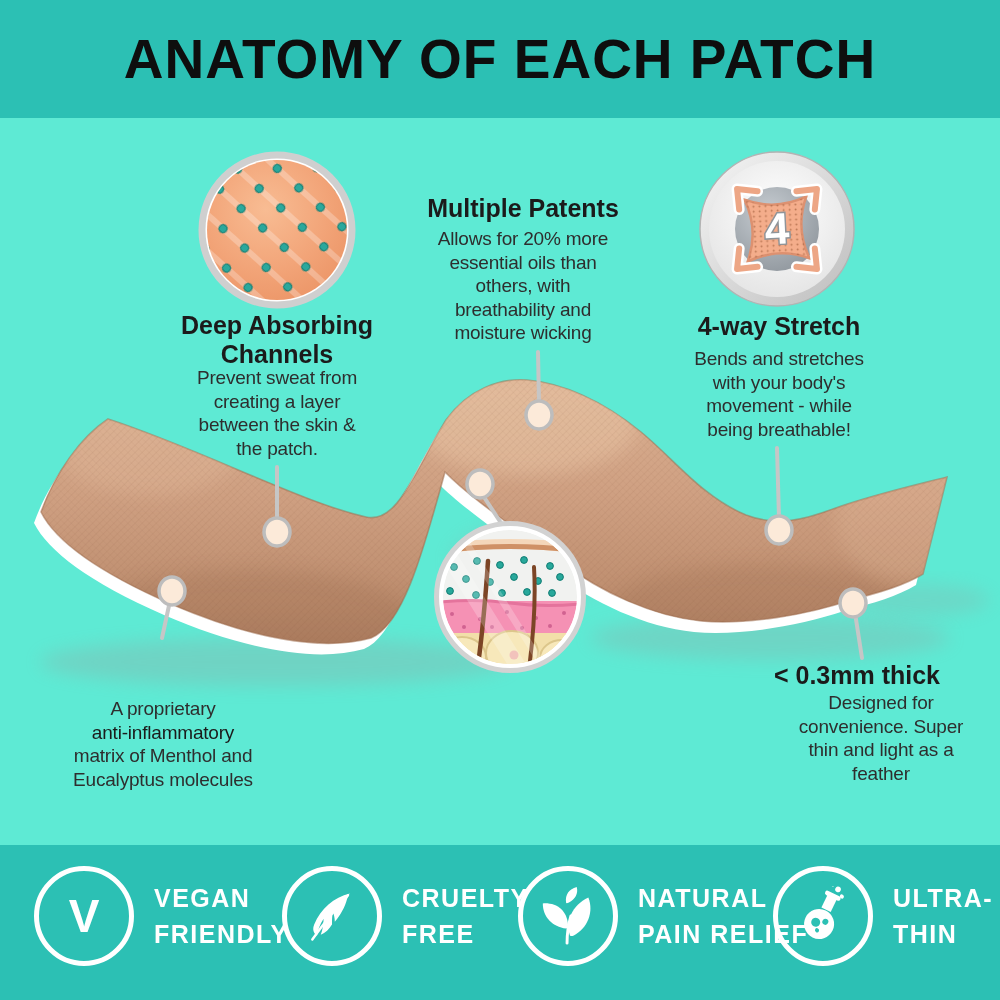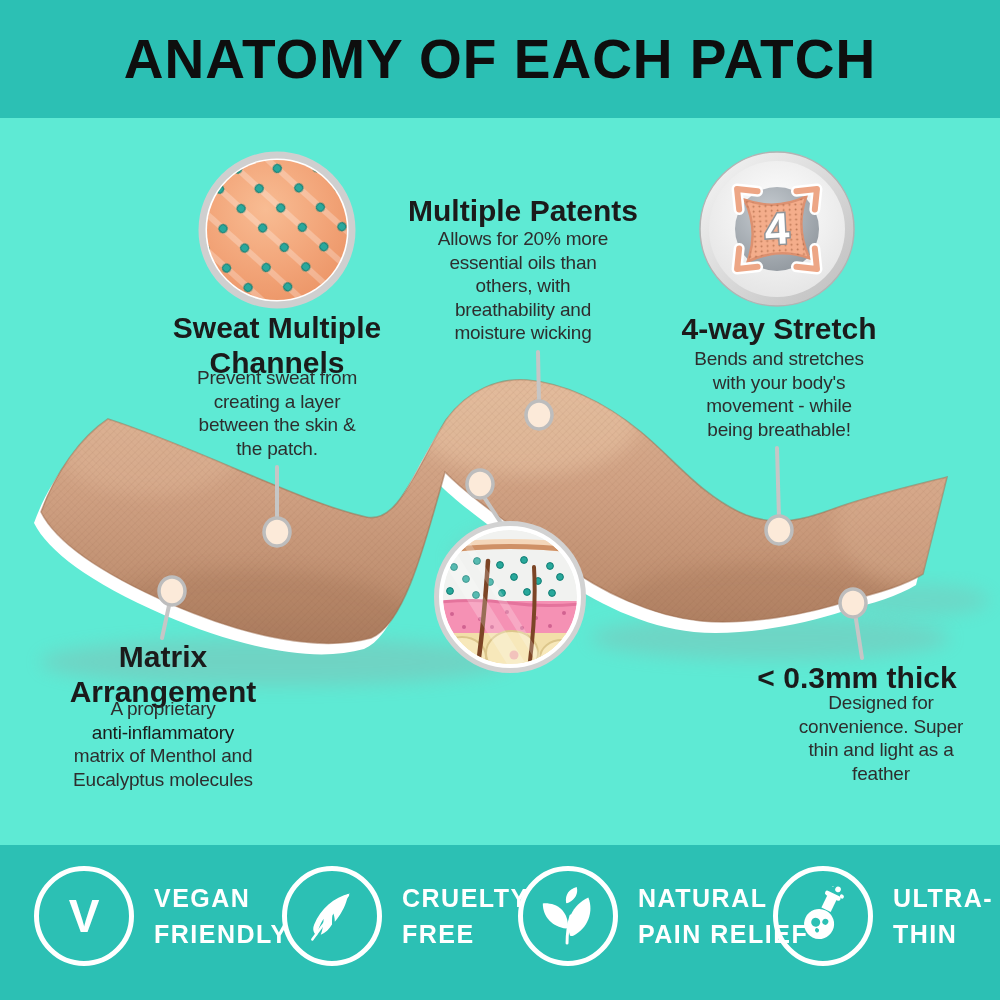--- a/index.html
+++ b/index.html
@@ -4,21 +4,21 @@
 <style>
   html,body{margin:0;padding:0;background:#e9e9e9;}
   .canvas{position:relative;width:1000px;height:1000px;background:#5eead4;overflow:hidden;
           font-family:"Liberation Sans", sans-serif;margin:0 auto;}
   
   .header{position:absolute;left:0;top:0;width:1000px;height:118px;background:#2cc0b4;
           display:flex;align-items:center;justify-content:center;}
   .header h1{margin:0;font-size:55px;font-weight:800;letter-spacing:1px;color:#0e0e0e;}
   
   .feat{position:absolute;text-align:center;}
-  .feat h2{margin:0;font-size:30px;font-weight:800;color:#1b1b1b;line-height:1.16;white-space:pre-line;}
+  .feat h2{margin:0;font-size:25px;font-weight:800;color:#1b1b1b;line-height:1.16;white-space:pre-line;}
   .feat p{margin:0;font-size:19px;font-weight:400;color:#2e2e2e;line-height:1.24;
           letter-spacing:-0.2px;white-space:pre-line;}
   .feat p b{font-weight:400;color:#1b1b1b;}
   .layer{position:absolute;left:0;top:0;}
   .circle-badge{position:absolute;}
   
   .footer{position:absolute;left:0;top:845px;width:1000px;height:155px;background:#2cc0b4;}
   .badge-item{position:absolute;top:21px;display:flex;align-items:center;gap:20px;}
   .badge-circle{width:90px;height:90px;border:5px solid #ffffff;border-radius:50%;
                 display:flex;align-items:center;justify-content:center;flex:0 0 auto;}
@@ -219,21 +219,21 @@
       </g>
       <g fill="#ffffff" opacity="0.22" transform="rotate(-32 78 78)">
         <rect x="40" y="-20" width="16" height="200"></rect>
         <rect x="66" y="-20" width="7" height="200"></rect>
       </g>
     </g>
     <circle cx="78" cy="78" r="69" fill="none" stroke="#ffffff" stroke-width="4"></circle>
   </svg>
 
   <section class="feat" style="left:77px;top:311px;width:400px;">
-    <h2>Sweat Multiple
+    <h2>Deep Absorbing
 Channels</h2>
   </section>
   <section class="feat" style="left:127px;top:366px;width:300px;">
     <p>Prevent sweat from
 creating a layer
 between the skin &amp;
 the patch.</p>
   </section>
 
   <section class="feat" style="left:323px;top:194px;width:400px;">
@@ -250,24 +250,20 @@
   <section class="feat" style="left:579px;top:312px;width:400px;">
     <h2>4-way Stretch</h2>
   </section>
   <section class="feat" style="left:619px;top:347px;width:320px;">
     <p>Bends and stretches
 with your body's
 movement - while
 being breathable!</p>
   </section>
 
-  <section class="feat" style="left:13px;top:640px;width:300px;">
-    <h2>Matrix
-Arrangement</h2>
-  </section>
   <section class="feat" style="left:23px;top:697px;width:280px;">
     <p><span>A proprietary
 </span><b>anti-inflammatory</b><span>
 matrix of Menthol and
 Eucalyptus molecules</span></p>
   </section>
 
 
   <section class="feat" style="left:707px;top:661px;width:300px;">
     <h2>&lt; 0.3mm thick</h2>

